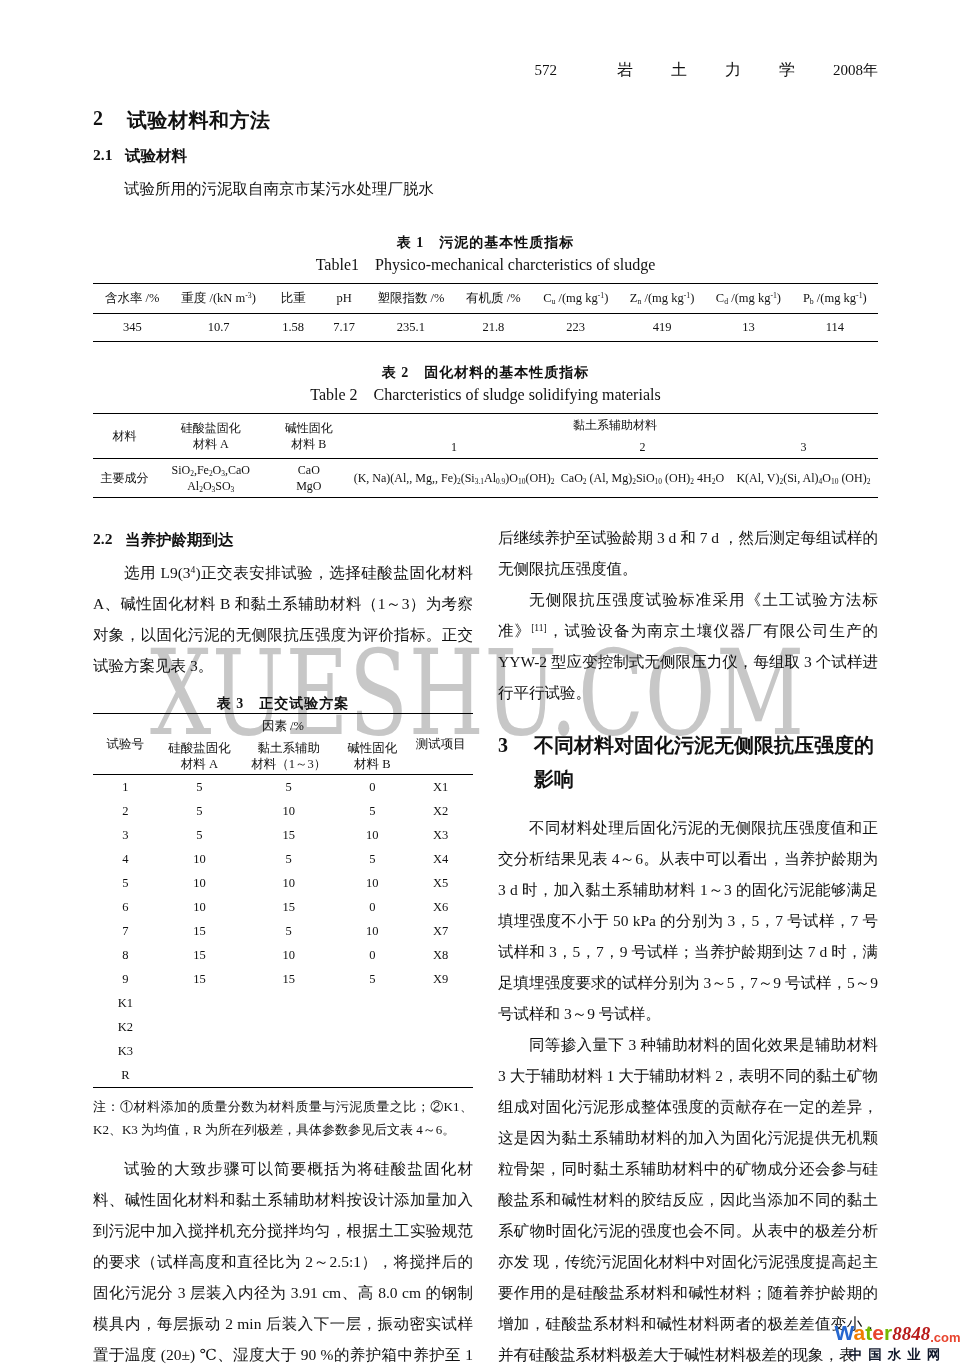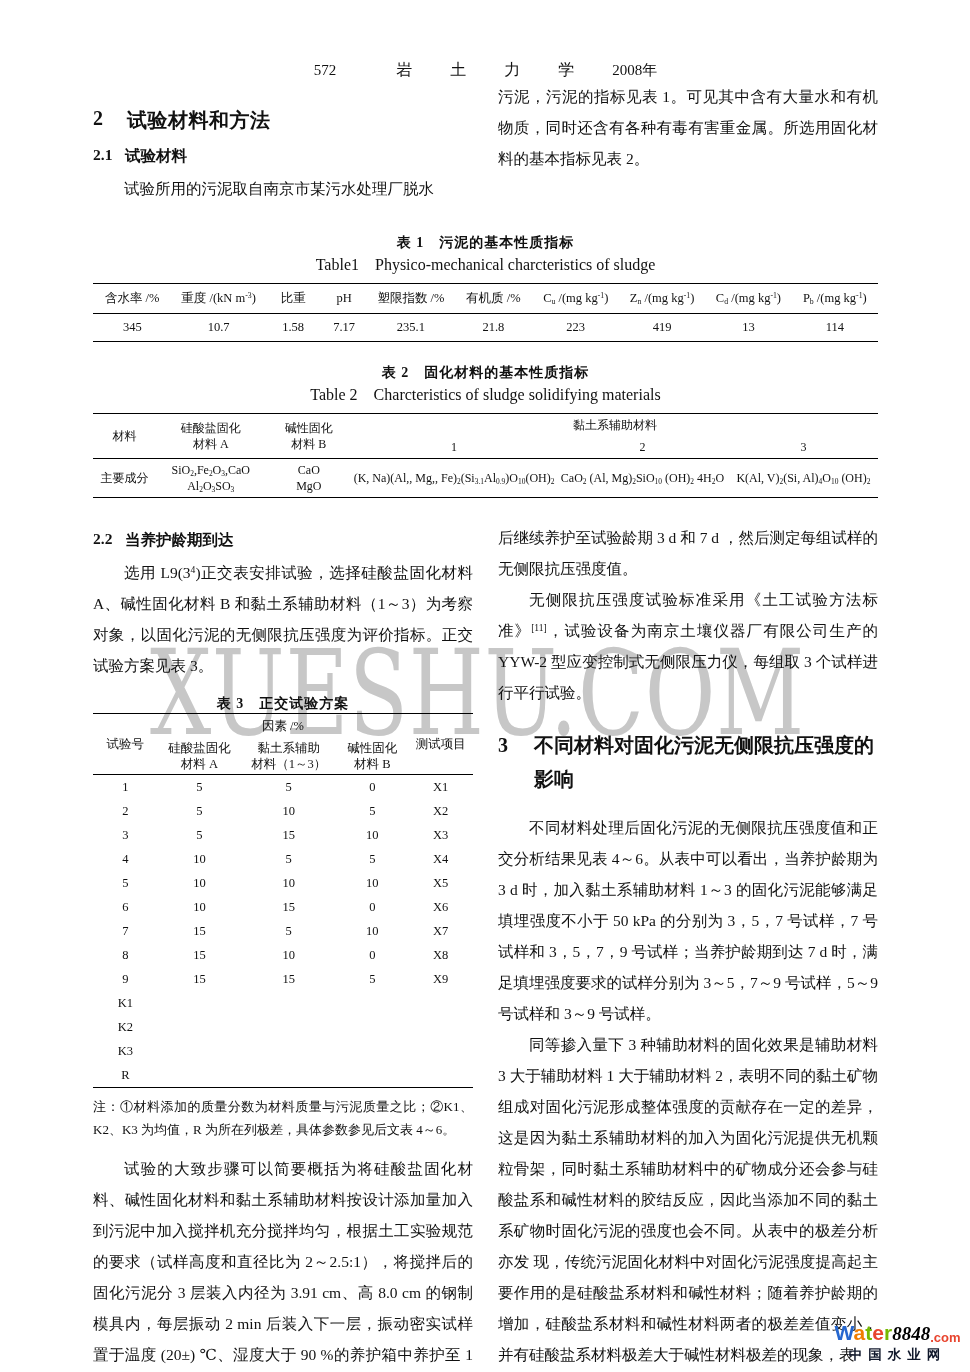--- a/index.html
+++ b/index.html
@@ -3,21 +3,21 @@
 <meta charset="utf-8">
 <style>
   html,body{margin:0;padding:0;}
   body{width:970px;height:1372px;background:#ffffff;position:relative;overflow:hidden;
        font-family:"Liberation Serif","DejaVu Serif",serif;color:#111;}
   .watermark{position:absolute;left:150px;top:624px;font-size:118px;color:#c7c7c7;
        font-family:"DejaVu Serif",serif;font-weight:normal;white-space:nowrap;
        transform:scaleX(0.73);transform-origin:left top;z-index:0;letter-spacing:1px;}
   .page{position:relative;z-index:1;box-sizing:border-box;width:970px;height:1372px;
        padding:60px 92px 0 93px;}
-  .header{display:flex;justify-content:center;align-items:baseline;font-size:15px;}
+  .header{display:flex;justify-content:flex-end;align-items:baseline;font-size:15px;}
   .journal{letter-spacing:38px;margin-left:60px;font-size:16px;}
   .cols{display:flex;gap:25px;}
   .col{flex:0 0 380px;width:380px;}
   p{margin:0;font-size:15.5px;line-height:31px;text-align:justify;}
   .indent{text-indent:2em;}
   .h2{display:flex;font-weight:bold;font-size:20px;margin:26px 0 12px 0;letter-spacing:0.5px;}
   .h2 .num{width:34px;flex:0 0 34px;}
   .h4{display:flex;font-weight:bold;font-size:15.5px;margin:8px 0 6px 0;}
   .h4 .num{width:32px;flex:0 0 32px;}
   .h3sec{display:flex;font-weight:bold;font-size:20px;line-height:34px;margin:20px 0 16px 0;}
@@ -33,21 +33,21 @@
   .t3w{margin-top:14px;}
   .t3 td{padding:2px 1px;height:20px;font-size:12.5px;line-height:16px;}
   .note{font-size:13px;line-height:23px;margin-top:7px;text-align:justify;}
   .steps{margin-top:12px;}
   sub,sup{font-size:0.62em;line-height:0;}
   sub{vertical-align:-0.22em;}
   sup{vertical-align:0.5em;}
   .logo{position:absolute;right:5px;bottom:8px;z-index:2;text-align:center;width:135px;}
   .logo-line1{font-family:"Liberation Sans","DejaVu Sans",sans-serif;white-space:nowrap;}
   .logo-word span{font-size:21px;font-weight:bold;}
-  .logo-digits{font-size:19px;font-style:italic;font-weight:bold;color:#000000;
+  .logo-digits{font-size:19px;font-style:italic;font-weight:bold;color:#b91c1c;
        font-family:"Liberation Serif",serif;}
   .logo-dotcom{font-size:13px;font-weight:bold;color:#e8442e;vertical-align:-2px;}
   .logo-cn{font-family:"Liberation Sans","DejaVu Sans",sans-serif;font-size:13.5px;font-weight:bold;
        color:#0f172a;letter-spacing:6px;margin-top:1px;white-space:nowrap;}
 </style>
 </head>
 <body>
 
 <div class="watermark">XUESHU.COM</div>
 
@@ -63,23 +63,20 @@
     <div class="col">
       <div class="h2">
         <span class="num">2</span>
         <span>试验材料和方法</span>
       </div>
       <div class="h4">
         <span class="num">2.1</span>
         <span>试验材料</span>
       </div>
       <p class="indent">试验所用的污泥取自南京市某污水处理厂脱水</p>
-    </div>
-    <div class="col">
-      <p>污泥，污泥的指标见表 1。可见其中含有大量水和有机物质，同时还含有各种有毒有害重金属。所选用固化材料的基本指标见表 2。</p>
     </div>
   </div>
 
   <div class="tblock t1">
     <div class="ttl-cn">表 1　污泥的基本性质指标</div>
     <div class="ttl-en">Table1　Physico-mechanical charcteristics of sludge</div>
     <table>
       <tbody>
           <tr>
         <td class="rule-b" style="width:10%">含水率 /%</td>

